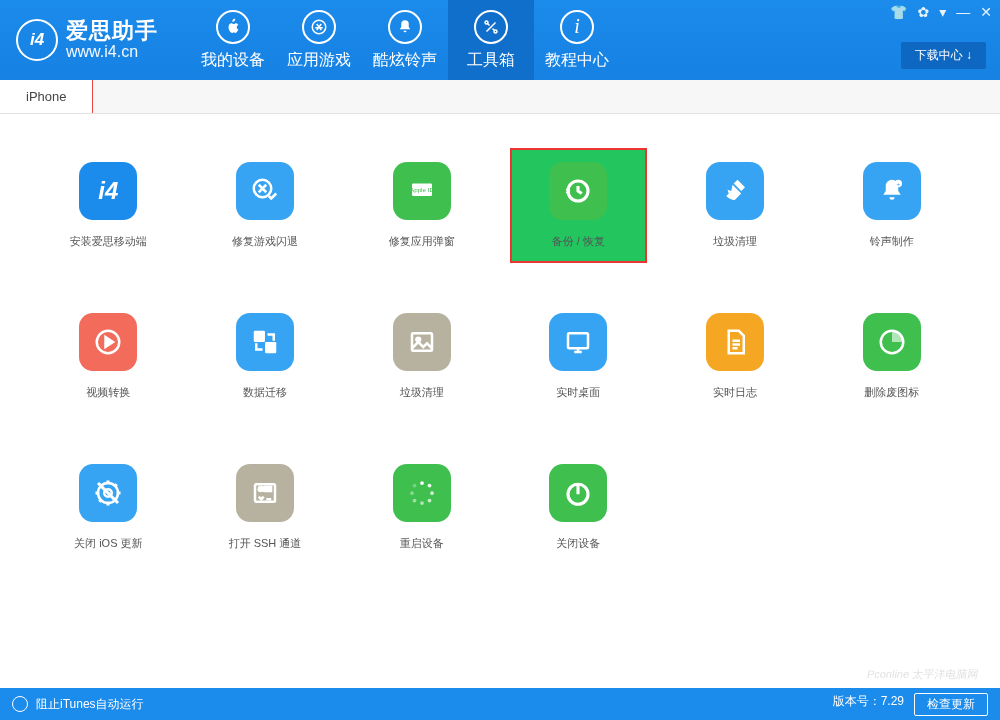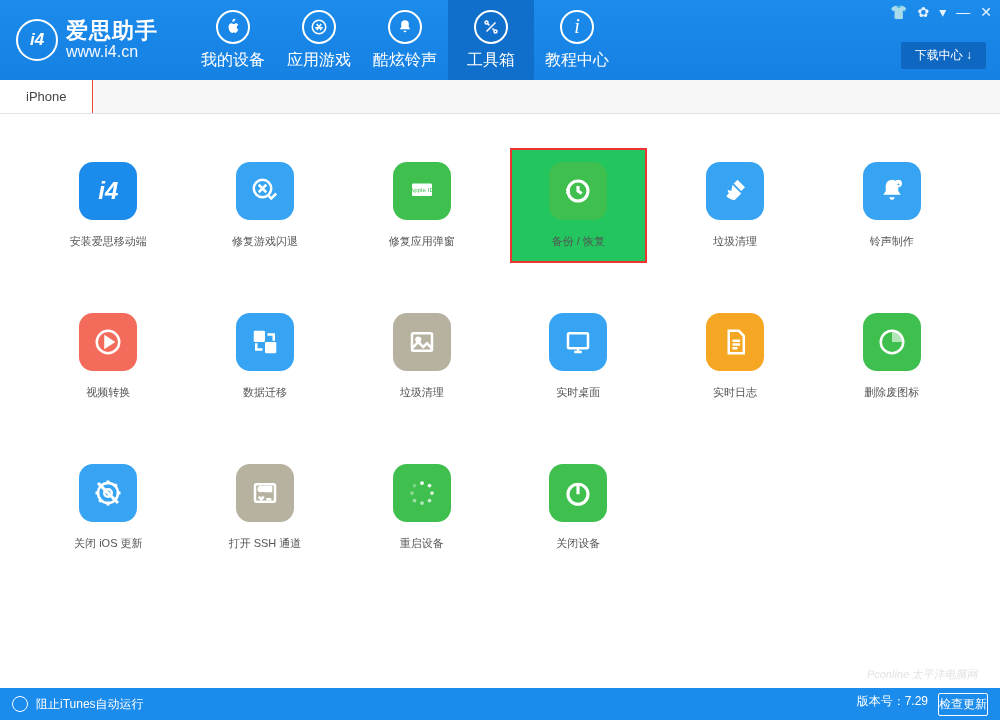--- a/index.html
+++ b/index.html
@@ -23,21 +23,21 @@
 .content{padding:34px 40px 10px;height:570px}
 .grid{display:grid;grid-template-columns:repeat(6,1fr);gap:36px 20px}
 .tool{display:flex;flex-direction:column;align-items:center;gap:14px;cursor:pointer;padding:12px 6px;border:2px solid transparent}
 .tool.highlight{border:2px solid #e33;background:#22c55e}
 .tile{width:58px;height:58px;border-radius:14px;display:flex;align-items:center;justify-content:center;color:#fff;font-size:28px}
 .tool-label{font-size:11px;color:#555;white-space:nowrap}
 .footer{position:absolute;bottom:0;left:0;right:0;height:32px;background:#1b8bec;display:flex;align-items:center;color:#fff;font-size:12px;padding:0 12px;justify-content:space-between}
 .ft-left{display:flex;align-items:center;gap:8px;cursor:pointer}
 .ft-circle{width:16px;height:16px;border:1.5px solid #fff;border-radius:50%}
 .ft-right{display:flex;align-items:flex-start;gap:10px}
-.chk-btn{border:1px solid #fff;padding:2px 0;border-radius:2px;cursor:pointer}
+.chk-btn{border:1px solid #fff;padding:2px 12px;border-radius:2px;cursor:pointer}
 .watermark{position:absolute;right:22px;bottom:38px;color:#c9c9c9;font-size:11px;opacity:.55;transform:skewX(-10deg);pointer-events:none}
 svg{display:block}
 </style>
 </head>
 <body>
 
 <div class="header">
   <div class="logo-wrap">
     <div class="logo-circle">i4</div>
     <div class="brand">

